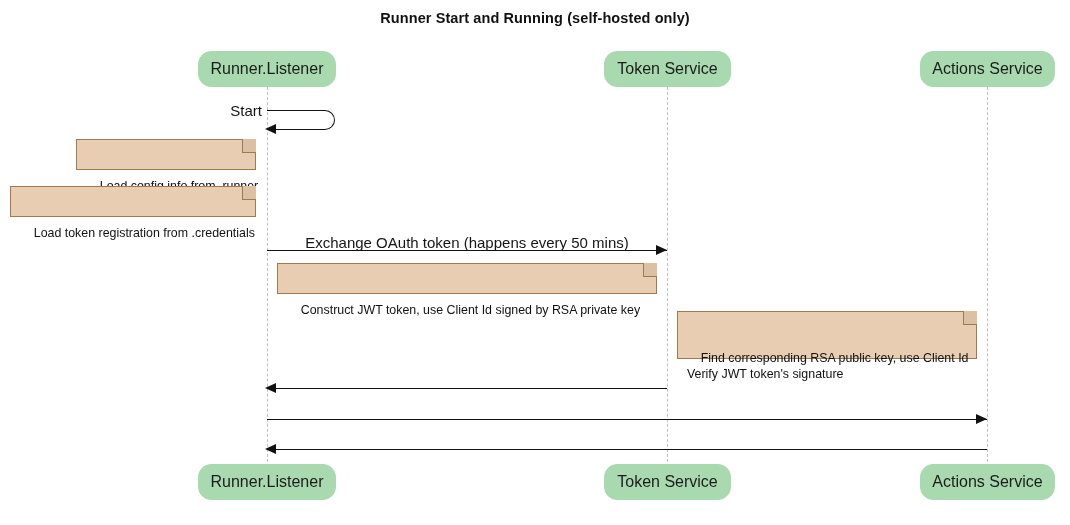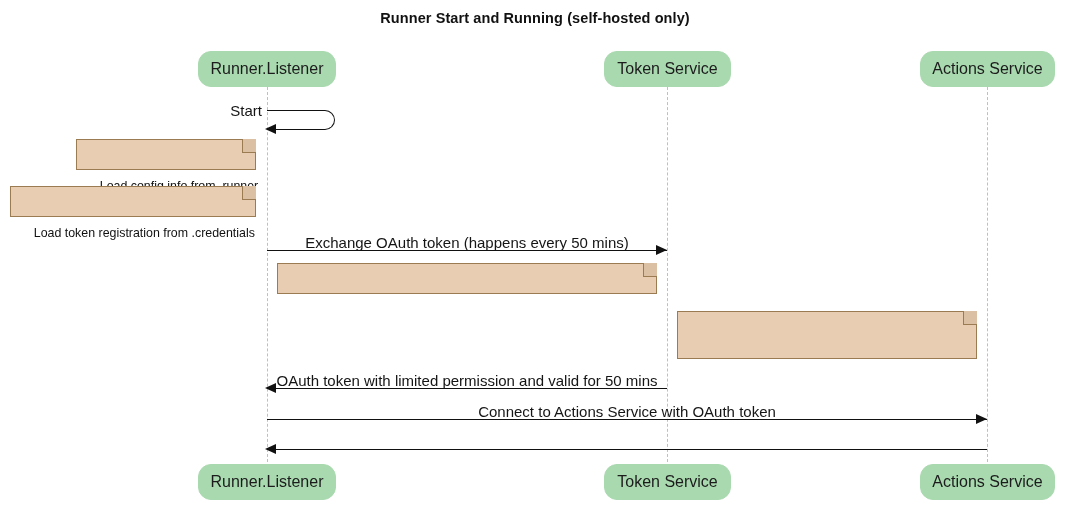--- a/index.html
+++ b/index.html
@@ -147,30 +147,31 @@
     <span class="fold"></span>
     <span>Load token registration from .credentials</span>
   </div>
 
   <div class="msg-label" style="left:267px; top:234px; width:400px;">Exchange OAuth token (happens every 50 mins)</div>
   <div class="msg-line" style="left:267px; top:250px; width:400px;"></div>
   <div class="arrow-head right" style="left:656px; top:245px;"></div>
 
   <div class="note" style="left:277px; top:263px; width:380px; height:31px;">
     <span class="fold"></span>
+    <span>Construct JWT token, use Client Id signed by RSA private key</span>
   </div>
 
   <div class="note" style="left:677px; top:311px; width:300px; height:48px;">
     <span class="fold"></span>
+    <span>Find corresponding RSA public key, use Client Id
+Verify JWT token's signature</span>
   </div>
 
-  <div class="msg-label" style="left:267px; top:372px; width:400px;">OAuth token with limited permission and valid for 50 mins</div>
   <div class="msg-line" style="left:267px; top:388px; width:400px;"></div>
   <div class="arrow-head left" style="left:265px; top:383px;"></div>
 
-  <div class="msg-label" style="left:267px; top:403px; width:720px;">Connect to Actions Service with OAuth token</div>
   <div class="msg-line" style="left:267px; top:419px; width:720px;"></div>
   <div class="arrow-head right" style="left:976px; top:414px;"></div>
 
   <div class="msg-line" style="left:267px; top:449px; width:720px;"></div>
   <div class="arrow-head left" style="left:265px; top:444px;"></div>
 
 </div>
 
 </body></html>

